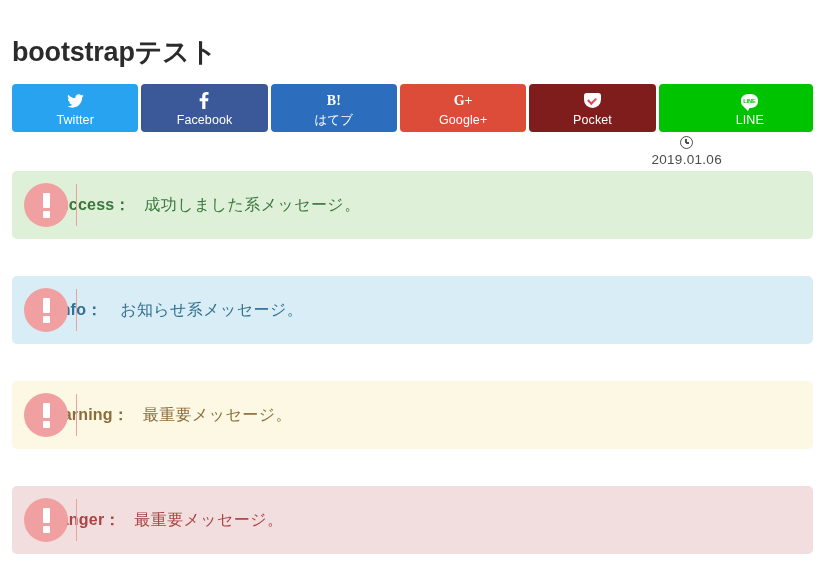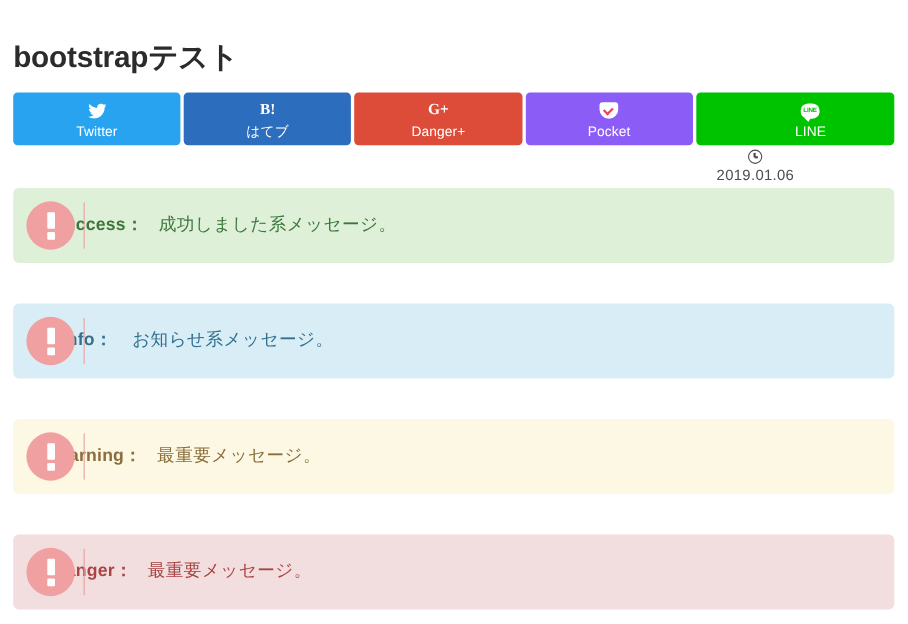--- a/index.html
+++ b/index.html
@@ -72,21 +72,21 @@
   .share-btn .sb-label {
     margin-top: 4px;
     font-size: 12.5px;
     letter-spacing: 0.1px;
     white-space: nowrap;
   }
   .btn-twitter  { background: #28a3ef; }
   .btn-facebook { background: #3b5998; }
   .btn-hatena   { background: #2c6ebd; }
   .btn-google   { background: #dd4b39; }
-  .btn-pocket   { background: #8b5cf6; }
+  .btn-pocket   { background: #7f1d1d; }
   .btn-line     { background: #00c300; padding-left: 28px; }
 
   .hatena-mark {
     font-size: 15px;
     font-weight: bold;
     font-family: "Liberation Serif", "DejaVu Serif", serif;
   }
   .line-bubble {
     width: 17px;
     height: 14px;
@@ -276,29 +276,37 @@
 
     <div class="share-btn btn-twitter">
       <span class="sb-icon">
         <svg width="17" height="14" viewBox="0 0 24 20" aria-hidden="true">
           <path fill="#ffffff" d="M24 2.6a9.6 9.6 0 0 1-2.8.8A4.9 4.9 0 0 0 23.3.7a9.8 9.8 0 0 1-3.1 1.2A4.9 4.9 0 0 0 11.8 6a13.9 13.9 0 0 1-10-5.1A4.9 4.9 0 0 0 3.3 7.4a4.8 4.8 0 0 1-2.2-.6v.1a4.9 4.9 0 0 0 3.9 4.8 4.9 4.9 0 0 1-2.2.1 4.9 4.9 0 0 0 4.6 3.4A9.9 9.9 0 0 1 0 17.3a13.9 13.9 0 0 0 7.5 2.2c9.1 0 14-7.5 14-14v-.7A10 10 0 0 0 24 2.6z"></path>
         </svg>
       </span>
       <span class="sb-label">Twitter</span>
     </div>
 
+    <div class="share-btn btn-facebook">
+      <span class="sb-icon">
+        <svg width="10" height="17" viewBox="0 0 10 18" aria-hidden="true">
+          <path fill="#ffffff" d="M6.5 18V9.8h2.8l.4-3.2H6.5V4.5c0-.9.3-1.6 1.6-1.6H9.8V0C9.5 0 8.5 0 7.3 0 4.8 0 3.1 1.5 3.1 4.2v2.4H0.4v3.2h2.7V18h3.4z"></path>
+        </svg>
+      </span>
+      <span class="sb-label">Facebook</span>
+    </div>
 
     <div class="share-btn btn-hatena">
       <span class="sb-icon hatena-mark">B!</span>
       <span class="sb-label">はてブ</span>
     </div>
 
     <div class="share-btn btn-google">
       <span class="sb-icon hatena-mark">G+</span>
-      <span class="sb-label">Danger+</span>
+      <span class="sb-label">Google+</span>
     </div>
 
     <div class="share-btn btn-pocket">
       <span class="sb-icon">
         <span class="pocket-mark"></span>
       </span>
       <span class="sb-label">Pocket</span>
     </div>
 
     <div class="share-btn btn-line">

